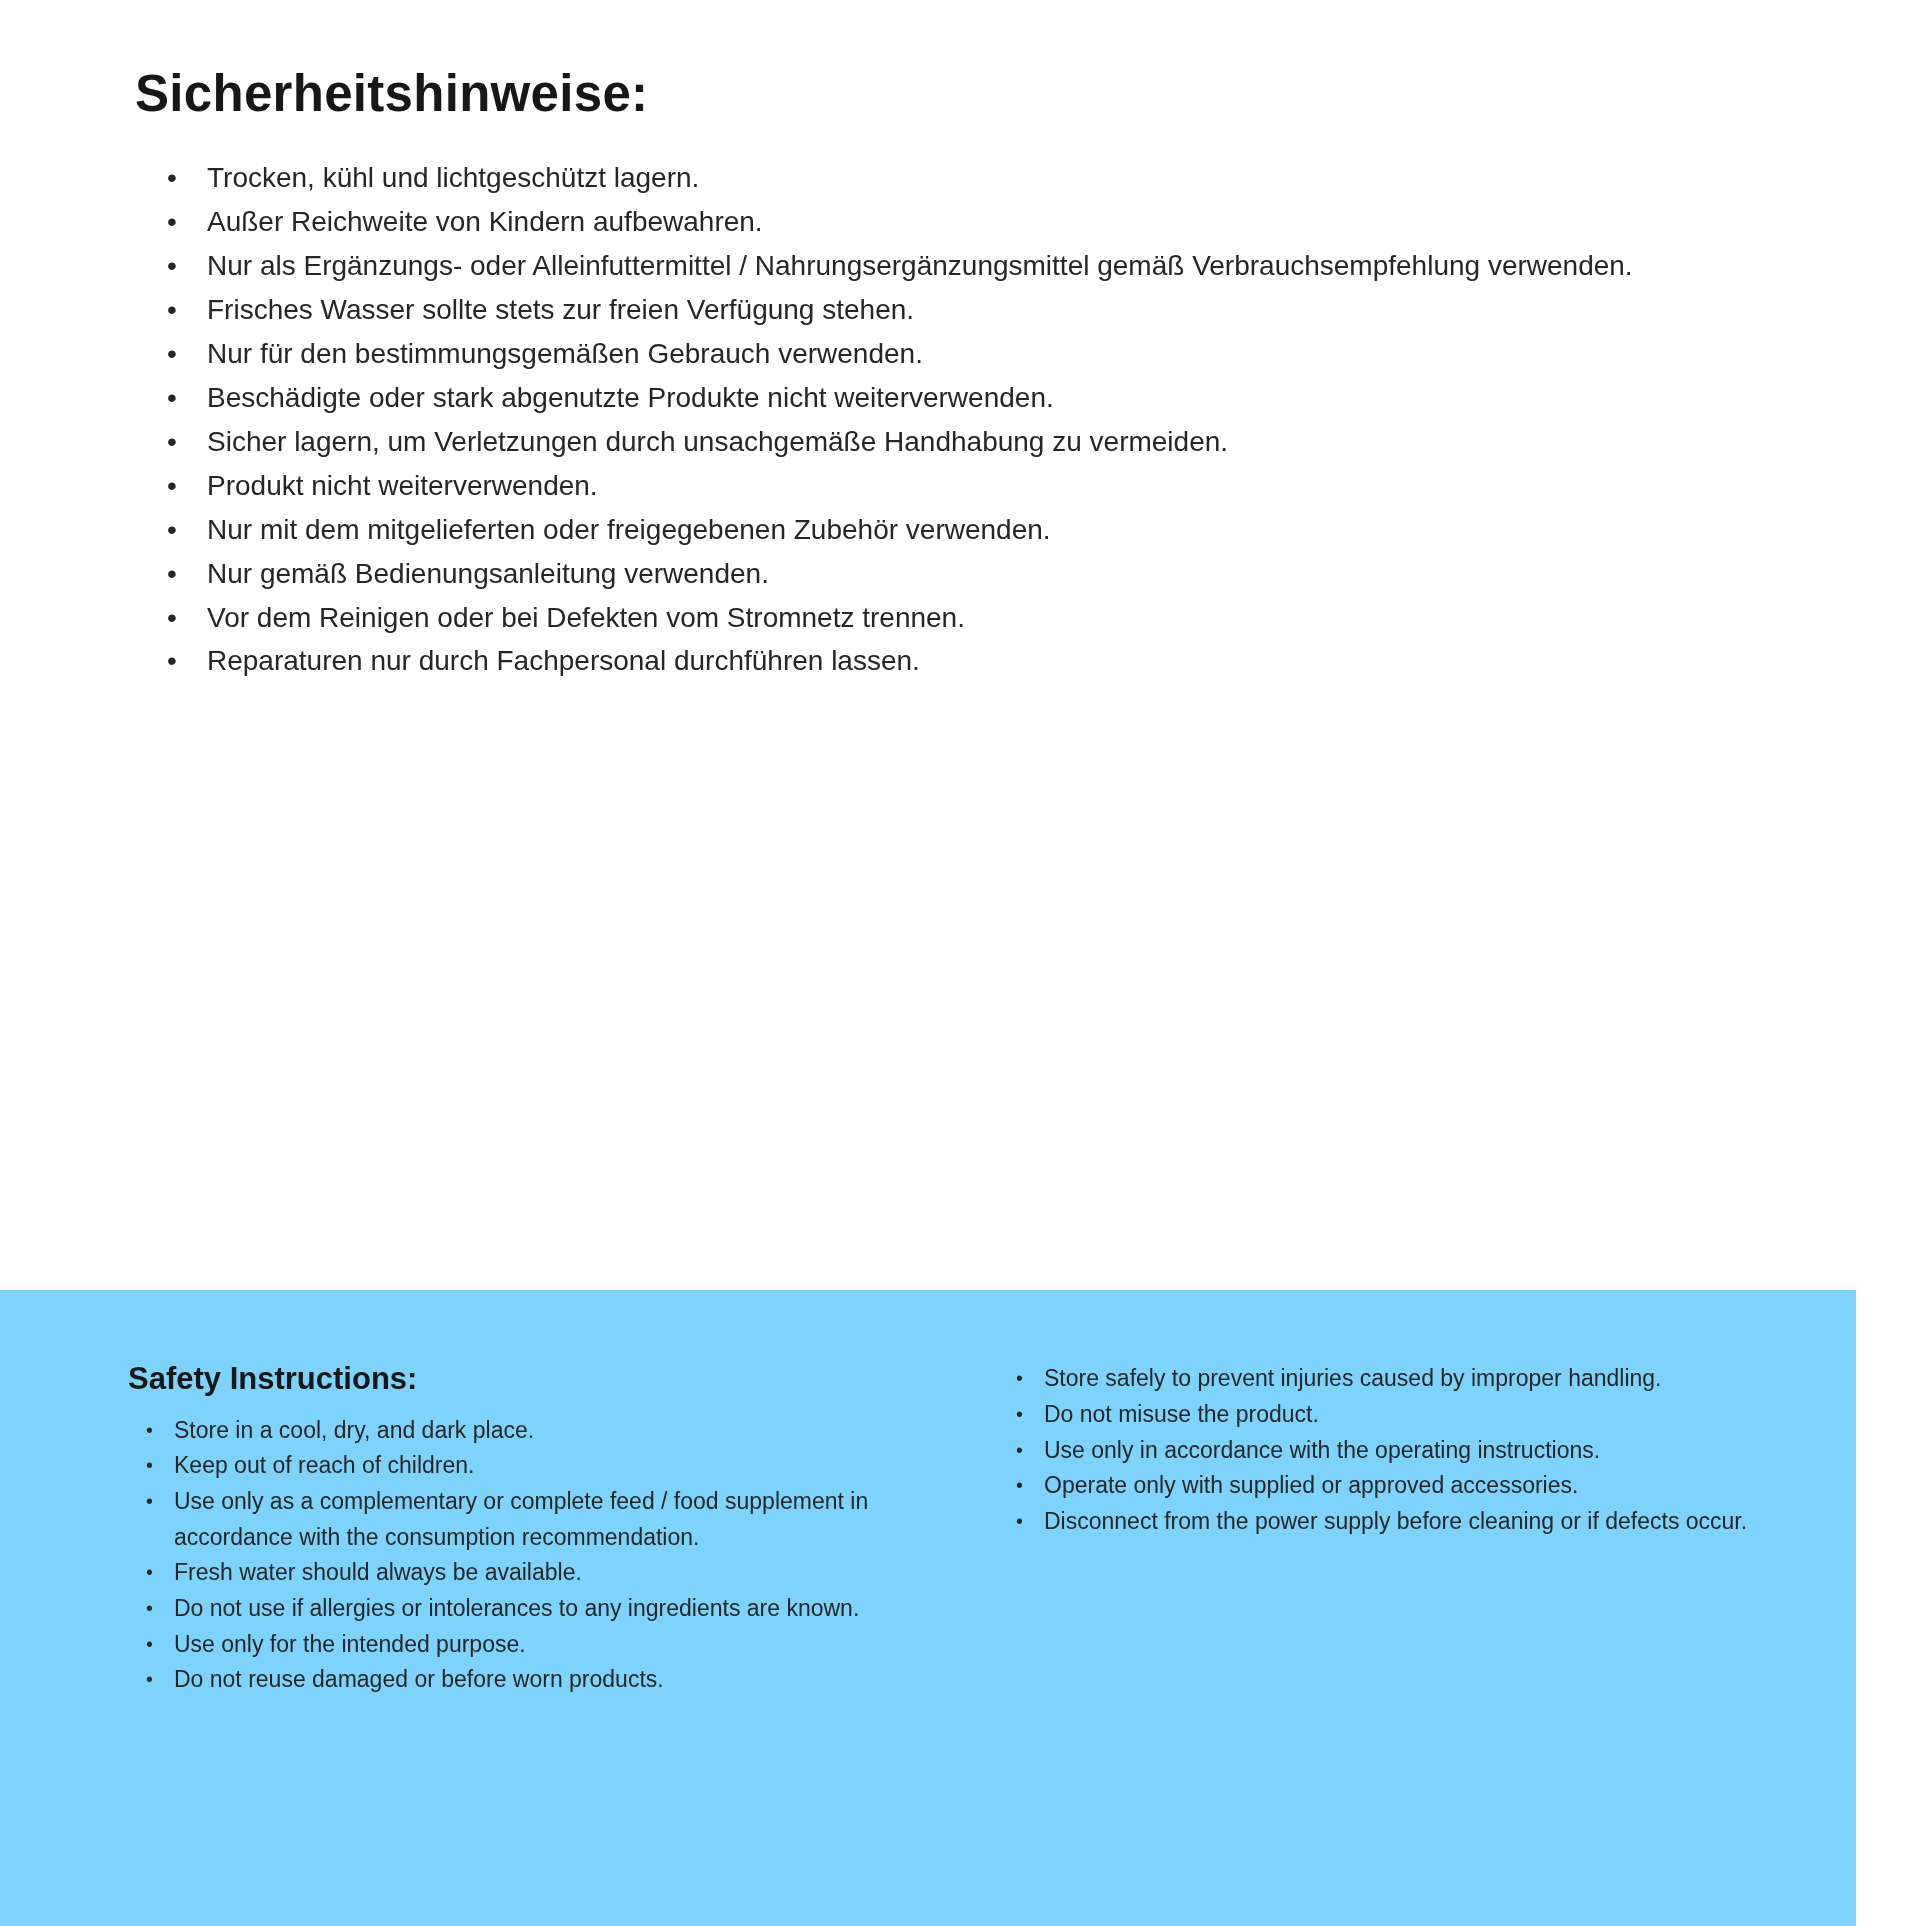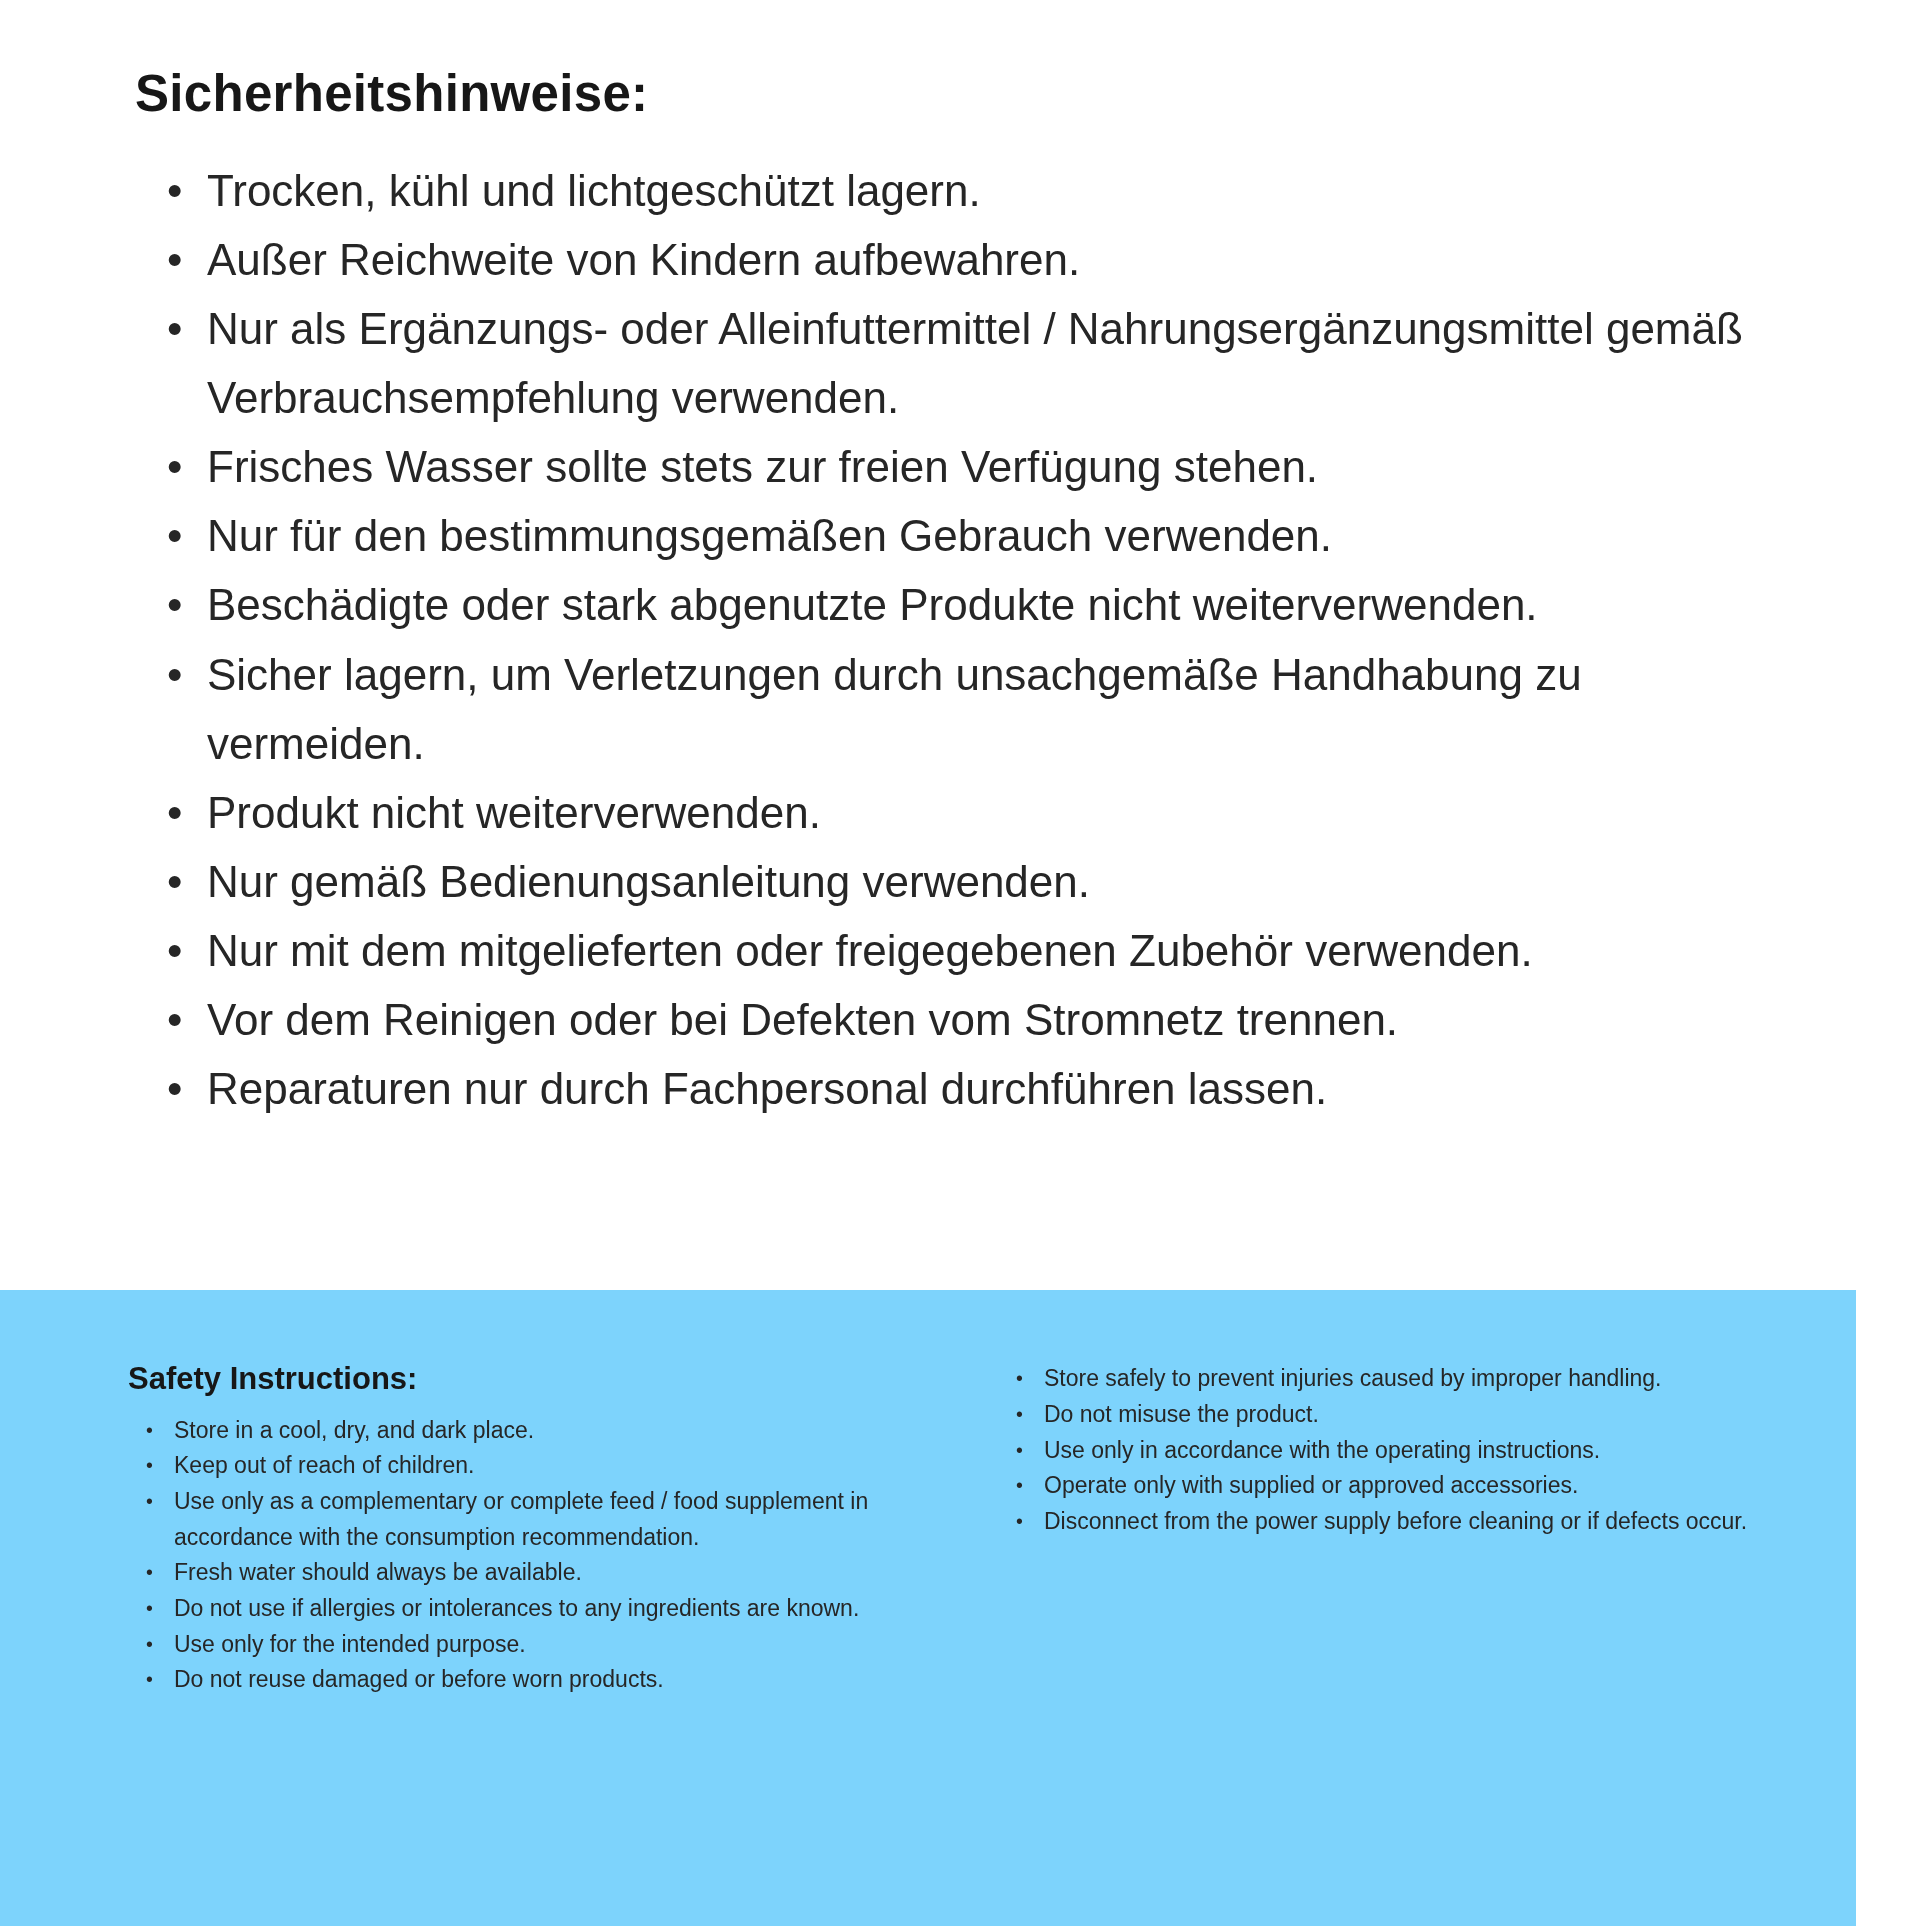--- a/index.html
+++ b/index.html
@@ -31,21 +31,21 @@
     font-size: 51px;
     font-weight: 700;
     margin: 0 0 33px 0;
     color: #171717;
     letter-spacing: 0.3px;
   }
   .german-list {
     list-style: none;
     margin: 0;
     padding: 0 0 0 32px;
-    font-size: 44px;
+    font-size: 28px;
     line-height: 1.57;
     color: #262626;
   }
   .german-list li {
     position: relative;
     padding-left: 40px;
   }
   .german-list li::before {
     content: "\2022";
     position: absolute;
@@ -109,22 +109,22 @@
     <h1 class="german-title">Sicherheitshinweise:</h1>
     <ul class="german-list">
         <li>Trocken, kühl und lichtgeschützt lagern.</li>
         <li>Außer Reichweite von Kindern aufbewahren.</li>
         <li>Nur als Ergänzungs- oder Alleinfuttermittel / Nahrungsergänzungsmittel gemäß Verbrauchsempfehlung verwenden.</li>
         <li>Frisches Wasser sollte stets zur freien Verfügung stehen.</li>
         <li>Nur für den bestimmungsgemäßen Gebrauch verwenden.</li>
         <li>Beschädigte oder stark abgenutzte Produkte nicht weiterverwenden.</li>
         <li>Sicher lagern, um Verletzungen durch unsachgemäße Handhabung zu vermeiden.</li>
         <li>Produkt nicht weiterverwenden.</li>
+        <li>Nur mit dem mitgelieferten oder freigegebenen Zubehör verwenden.</li>
         <li>Nur gemäß Bedienungsanleitung verwenden.</li>
-        <li>Nur mit dem mitgelieferten oder freigegebenen Zubehör verwenden.</li>
         <li>Vor dem Reinigen oder bei Defekten vom Stromnetz trennen.</li>
         <li>Reparaturen nur durch Fachpersonal durchführen lassen.</li>
       </ul>
   </section>
 
   <section class="english-section">
     <div class="col-left">
       <h2 class="english-title">Safety Instructions:</h2>
       <ul class="english-list">
           <li>Store in a cool, dry, and dark place.</li>

